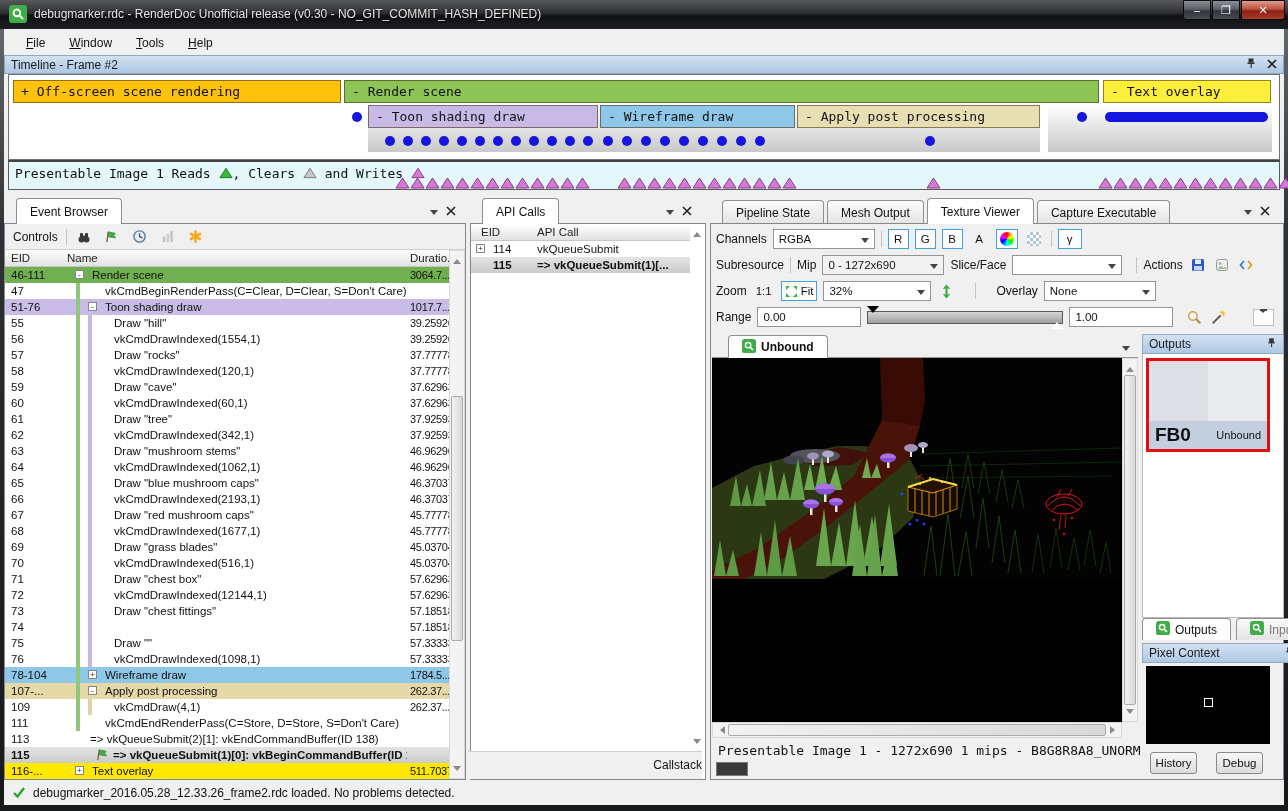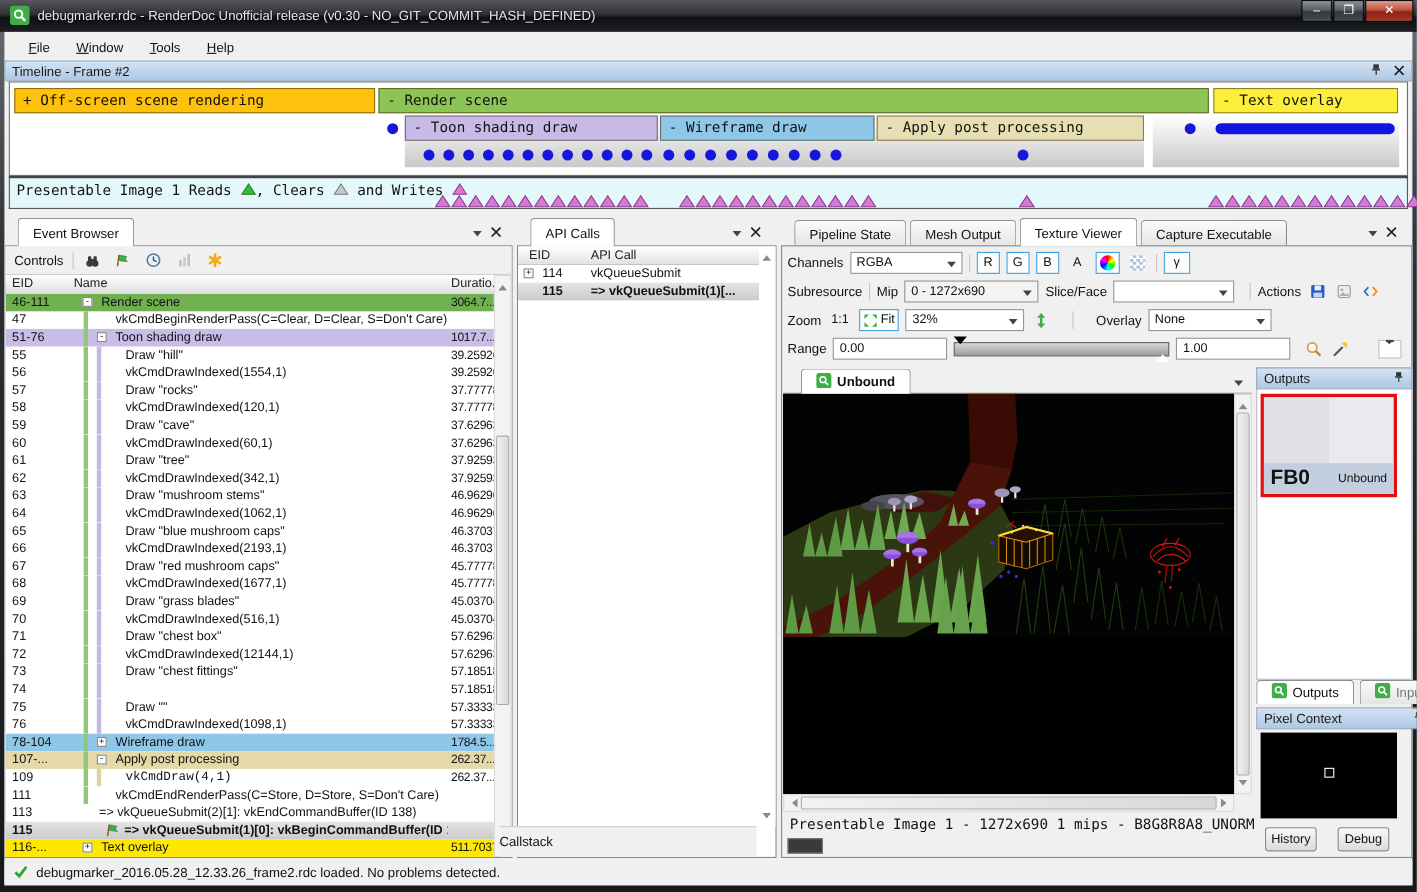--- a/index.html
+++ b/index.html
@@ -572,21 +572,21 @@
         <div class="expb" style="left: 23px;">-</div>
         <div class="etx" style="left: 40px;">Apply post processing</div>
       </div>
       <div class="c3">262.37...</div>
     </div>
     <div class="erow">
       <div class="c1">109</div>
       <div class="c2">
         <div class="ibar bg-g" style="left: 11px;"></div>
         <div class="ibar bg-t" style="left: 23px;"></div>
-        <div class="etx" style="left: 49px; font-family: Liberation Mono, monospace;">vkCmdDraw(4,1)</div>
+        <div class="etx" style="left: 49px;">vkCmdDraw(4,1)</div>
       </div>
       <div class="c3">262.37...</div>
     </div>
     <div class="erow">
       <div class="c1">111</div>
       <div class="c2">
         <div class="ibar bg-g" style="left: 11px;"></div>
         <div class="etx" style="left: 40px;">vkCmdEndRenderPass(C=Store, D=Store, S=Don't Care)</div>
       </div>
       <div class="c3"></div>
@@ -660,21 +660,21 @@
     </div>
   </div>
 <div class="sbar" style="left:690px;top:224px;width:15px;height:527px;border:none;background:#fff">
   <span class="sarr up" style="top:1px">
       <i></i>
     </span>
   <span class="sarr dn" style="bottom:1px">
       <i></i>
     </span>
 </div>
-<div class="abs" style="left:454px;top:751px;width:234px;height:28px;background:#f0f0f0;border-top:1px solid #cfcfcf;text-align:left;line-height:26px"><span>Callstack</span></div>
+<div class="abs" style="left:468px;top:751px;width:234px;height:28px;background:#f0f0f0;border-top:1px solid #cfcfcf;text-align:right;line-height:26px"><span>Callstack</span></div>
 
 <div class="tabstrip" style="left:710px;top:197px;width:574px;height:27px" id="rtabs">
     <div class="tab">
       <span>Pipeline State</span>
     </div>
     <div class="tab">
       <span>Mesh Output</span>
     </div>
     <div class="tab active">
       <span>Texture Viewer</span>

